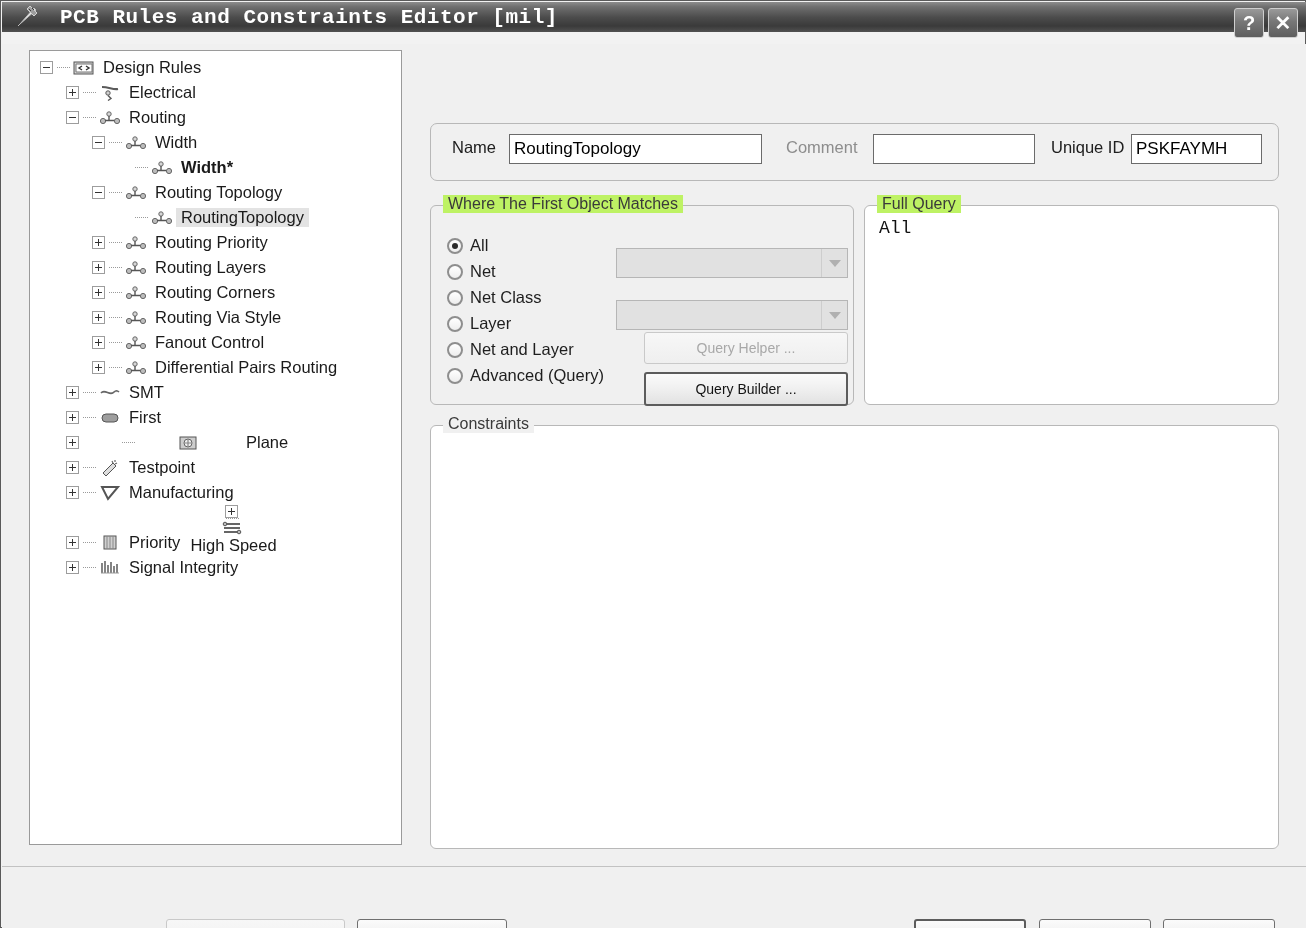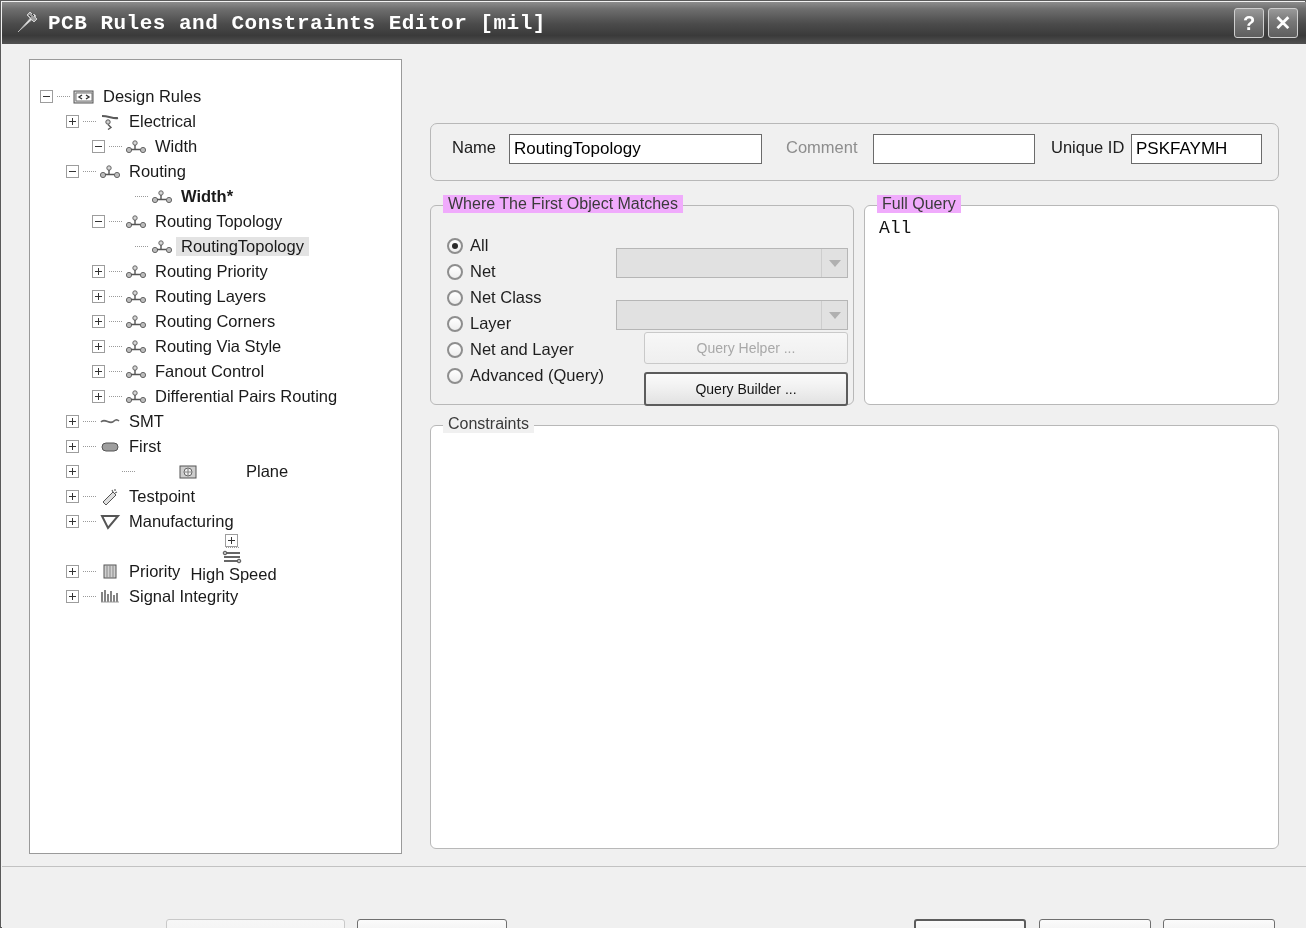--- a/index.html
+++ b/index.html
@@ -15,23 +15,23 @@
   #window {
     position: absolute; left: 0; top: 0;
     width: 1306px; height: 928px;
     background: #f2f2f2;
     border: 1px solid #5a5a5a;
   }
 
   
   #titlebar {
     position: absolute; left: 1px; top: 1px;
-    width: 1304px; height: 42px;
+    width: 1304px; height: 30px;
     background: linear-gradient(to bottom, #8d8d8d 0%, #6f6f6f 16%, #4b4b4b 52%, #3a3a3a 80%, #515151 100%);
-    display: flex; align-items: center;
+    display: flex; align-items: center; gap: 12px;
   }
   #title-icon {
     width: 26px; height: 26px; margin-left: 12px; margin-right: 8px;
     position: relative; flex: 0 0 auto;
   }
   #title-icon svg { display:block; }
   #title-text {
     color: #ffffff;
     font-family: "Liberation Mono", monospace;
     font-size: 21px;
@@ -54,26 +54,26 @@
 
   
   #client {
     position: absolute; left: 1px; top: 43px;
     width: 1304px; height: 884px;
     background: #f0f0f0;
   }
 
   
   #tree-panel {
-    position: absolute; left: 27px; top: 15px;
+    position: absolute; left: 27px; top: 6px;
     width: 373px; height: 795px;
     background: #ffffff;
     border: 1px solid #9a9a9a;
     overflow: hidden;
-    padding-top: 24px;
+    padding-top: 4px;
   }
   .trow {
     position: relative;
     height: 25px;
     display: flex; align-items: center;
     font-size: 16.5px;
     color: #1a1a1a;
     white-space: nowrap;
     cursor: default;
   }
@@ -115,21 +115,21 @@
 
   
   .gbox {
     position: absolute;
     border: 1px solid #b8b8b8;
     border-radius: 6px;
     background: transparent;
   }
   .gbox > .gtitle {
     position: absolute; top: -11px; left: 12px;
-    background: #f0abfc;
+    background: #bef264;
     padding: 0 5px;
     font-size: 16px; color: #3a3a3a;
   }
 
   
   #hdr-box { left: 8px; top: 64px; width: 849px; height: 58px; border-radius: 7px; }
   .fld-label { font-size: 16.5px; color: #202020; }
   .fld-label.dim { color: #8d8d8d; }
   .tbox {
     background: #ffffff;
@@ -284,45 +284,45 @@
           <span class="dots"></span>
           <span class="ticon">
             <svg width="22" height="17" viewBox="0 0 22 17">
               <path d="M3 3c7 0 11 3 16 2" stroke="#5a5a5a" fill="none" stroke-width="2.2"></path>
               <circle cx="9" cy="9" r="2.2" fill="#cfcfcf" stroke="#5a5a5a"></circle>
               <path d="M9 11.5l3 3-3 2" stroke="#5a5a5a" fill="none" stroke-width="1.4"></path>
             </svg>
           </span>
           <span class="lbl">Electrical</span>
         </div>
-        <div class="trow" style="padding-left: 62px;">
-          <span class="expander"></span>
-          <span class="dots"></span>
-          <span class="ticon">
-            <svg width="22" height="17" viewBox="0 0 22 17">
-              <circle cx="4" cy="12" r="2.6" fill="#bdbdbd" stroke="#666"></circle>
-              <circle cx="10" cy="5" r="2.2" fill="#d6d6d6" stroke="#666"></circle>
-              <circle cx="18" cy="12" r="2.6" fill="#bdbdbd" stroke="#666"></circle>
-              <path d="M6 11.5h4M10 7v4.5h5" stroke="#555" fill="none" stroke-width="1.4"></path>
-            </svg>
-          </span>
-          <span class="lbl">Width</span>
-        </div>
         <div class="trow" style="padding-left: 36px;">
           <span class="expander"></span>
           <span class="dots"></span>
           <span class="ticon">
             <svg width="22" height="17" viewBox="0 0 22 17">
               <circle cx="4" cy="12" r="2.6" fill="#bdbdbd" stroke="#666"></circle>
               <circle cx="10" cy="5" r="2.2" fill="#d6d6d6" stroke="#666"></circle>
               <circle cx="18" cy="12" r="2.6" fill="#bdbdbd" stroke="#666"></circle>
               <path d="M6 11.5h4M10 7v4.5h5" stroke="#555" fill="none" stroke-width="1.4"></path>
             </svg>
           </span>
           <span class="lbl">Routing</span>
+        </div>
+        <div class="trow" style="padding-left: 62px;">
+          <span class="expander"></span>
+          <span class="dots"></span>
+          <span class="ticon">
+            <svg width="22" height="17" viewBox="0 0 22 17">
+              <circle cx="4" cy="12" r="2.6" fill="#bdbdbd" stroke="#666"></circle>
+              <circle cx="10" cy="5" r="2.2" fill="#d6d6d6" stroke="#666"></circle>
+              <circle cx="18" cy="12" r="2.6" fill="#bdbdbd" stroke="#666"></circle>
+              <path d="M6 11.5h4M10 7v4.5h5" stroke="#555" fill="none" stroke-width="1.4"></path>
+            </svg>
+          </span>
+          <span class="lbl">Width</span>
         </div>
         <div class="trow boldrow" style="padding-left: 88px;">
           <span class="expander none"></span>
           <span class="dots"></span>
           <span class="ticon">
             <svg width="22" height="17" viewBox="0 0 22 17">
               <circle cx="4" cy="12" r="2.6" fill="#bdbdbd" stroke="#666"></circle>
               <circle cx="10" cy="5" r="2.2" fill="#d6d6d6" stroke="#666"></circle>
               <circle cx="18" cy="12" r="2.6" fill="#bdbdbd" stroke="#666"></circle>
               <path d="M6 11.5h4M10 7v4.5h5" stroke="#555" fill="none" stroke-width="1.4"></path>

